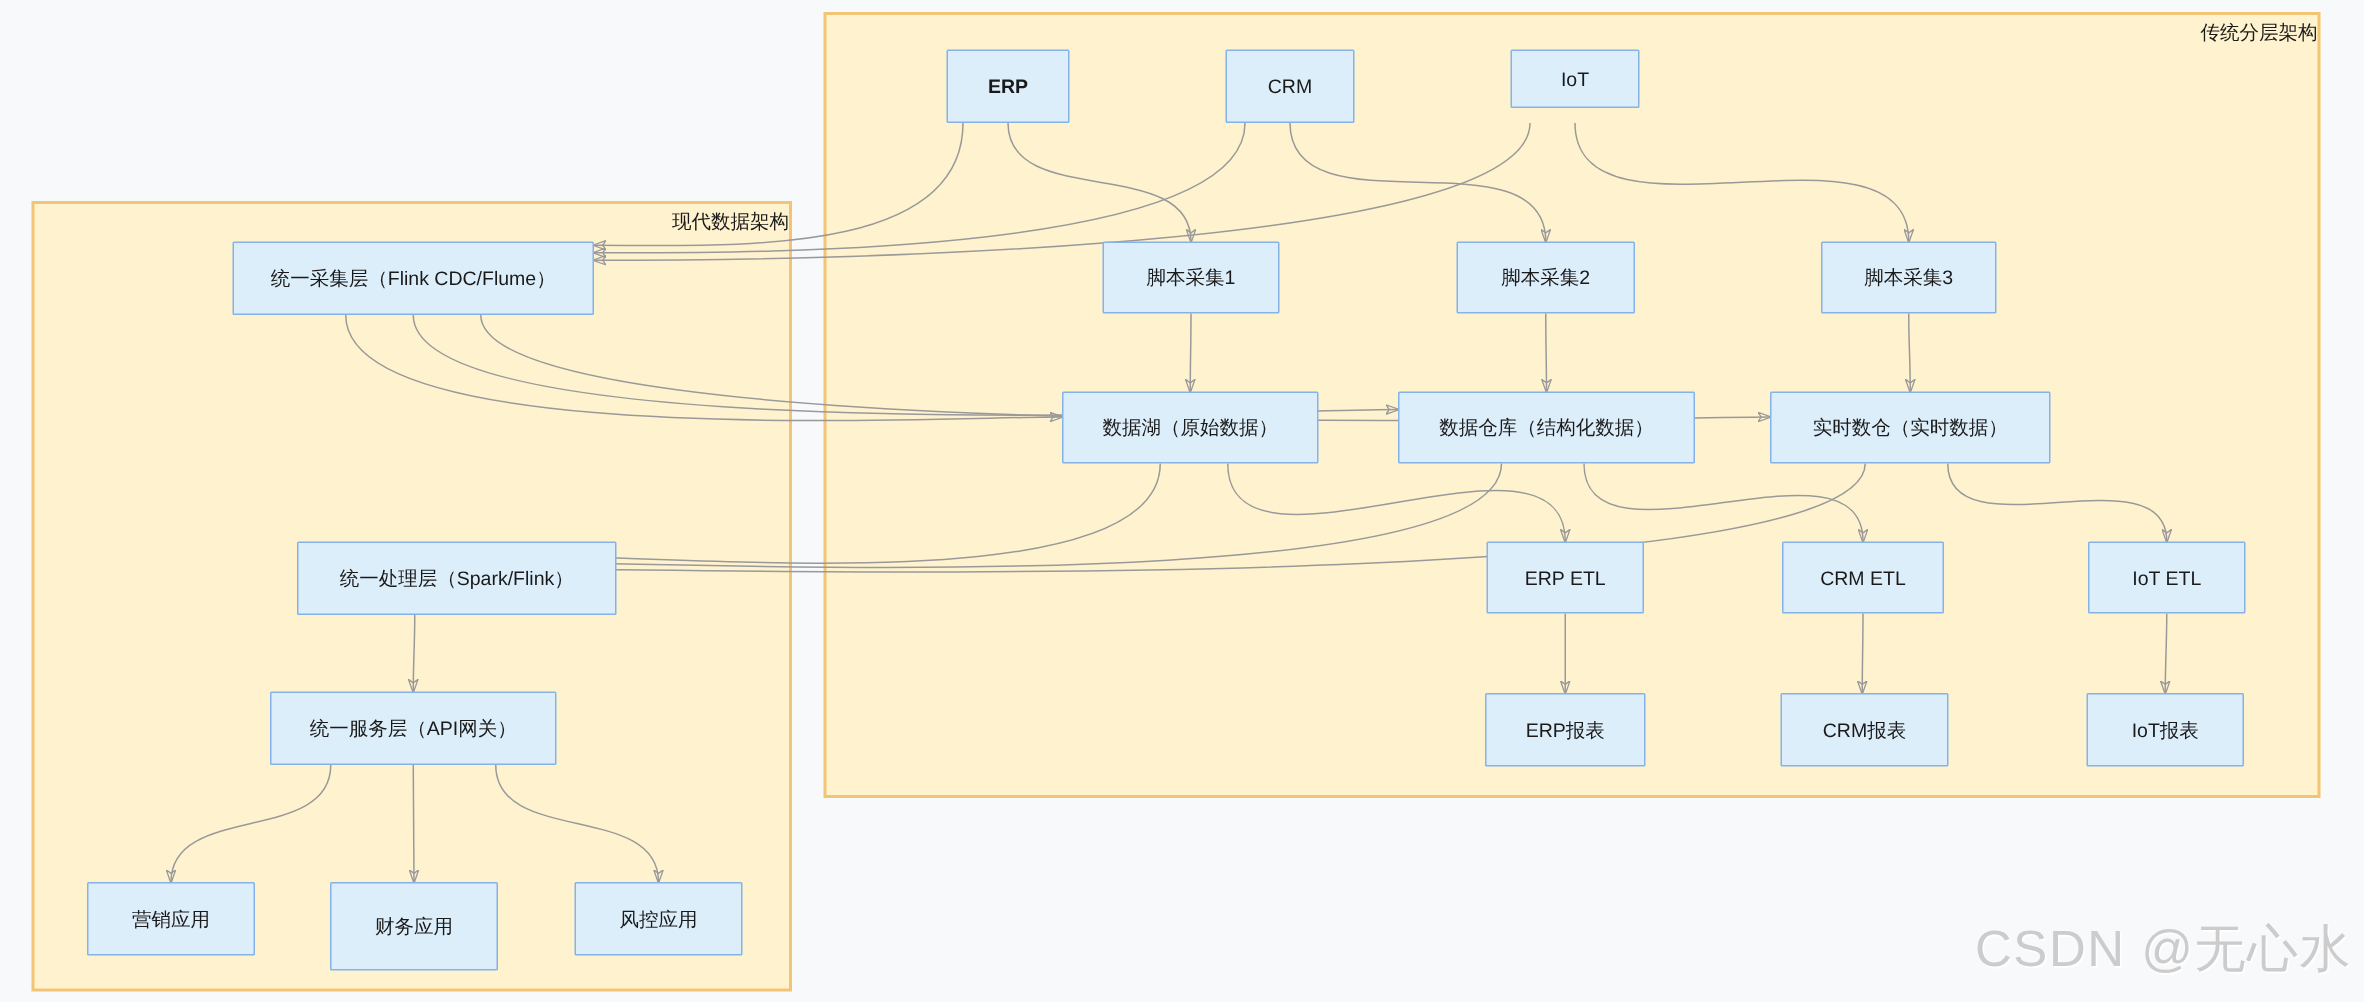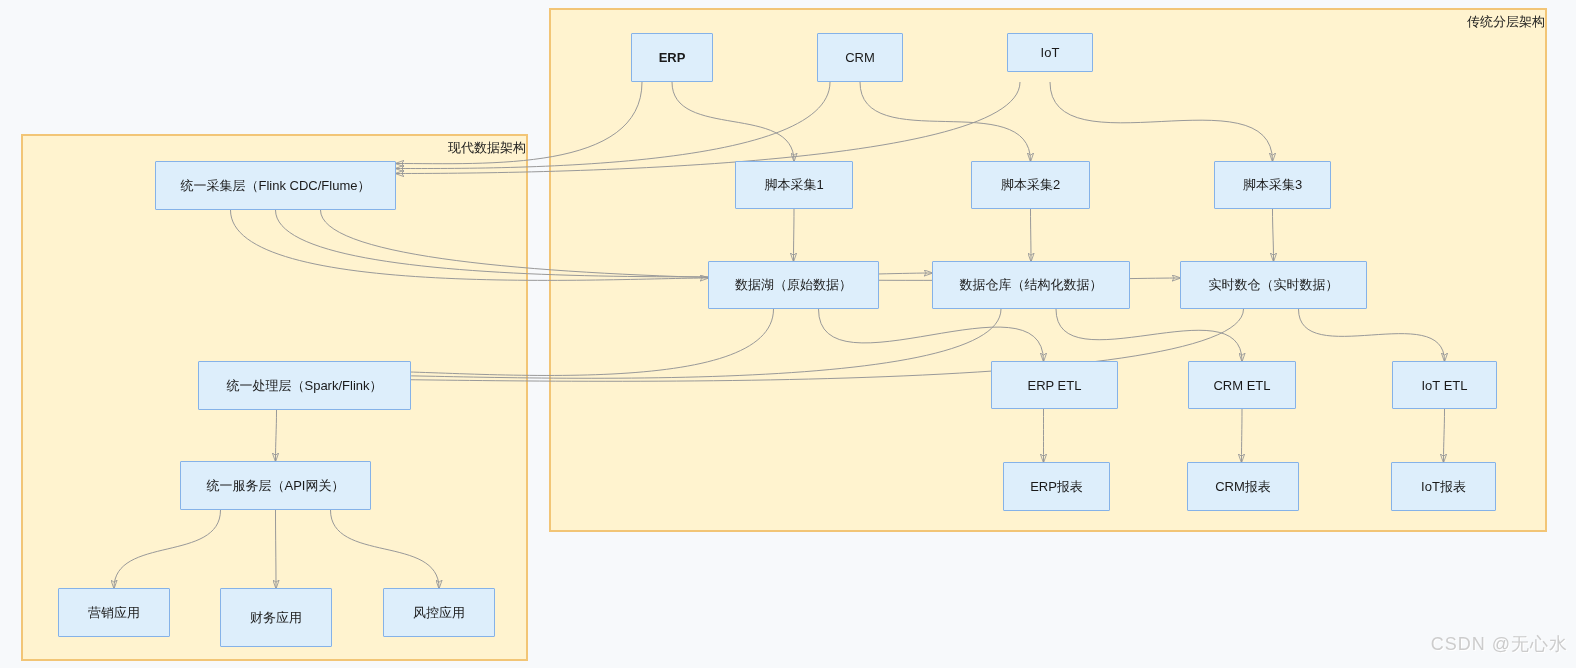--- a/index.html
+++ b/index.html
@@ -25,21 +25,21 @@
   #edges{position:absolute;left:0;top:0;z-index:1;}
   #edges path{fill:none;stroke:var(--edge);stroke-width:1;}
   .node{
     position:absolute;display:flex;align-items:center;justify-content:center;
     background:var(--node-fill);border:1.4px solid var(--node-border);
     border-radius:1px;z-index:2;font-size:13px;text-align:center;
     white-space:nowrap;color:var(--text);
   }
   #watermark{
     position:absolute;right:8px;bottom:12px;z-index:3;
-    font-size:18px;color:var(--watermark);letter-spacing:1px;
+    font-size:34px;color:var(--watermark);letter-spacing:1px;
     text-shadow:1px 1px 0 #ffffff;white-space:nowrap;
   }
 </style>
 </head>
 <body>
 
 <div id="canvas">
   <svg id="edges" width="1576" height="668">
     <defs>
       <marker id="arrow" viewBox="0 0 10 7" refX="9" refY="3.5" markerWidth="9" markerHeight="7" orient="auto">
@@ -103,30 +103,30 @@
       </div>
       <div class="node" style="left: 708px; top: 261px; width: 171px; height: 48px;">
         <span>数据湖（原始数据）</span>
       </div>
       <div class="node" style="left: 932px; top: 261px; width: 198px; height: 48px;">
         <span>数据仓库（结构化数据）</span>
       </div>
       <div class="node" style="left: 1180px; top: 261px; width: 187px; height: 48px;">
         <span>实时数仓（实时数据）</span>
       </div>
-      <div class="node" style="left: 991px; top: 361px; width: 127px; height: 48px;">
+      <div class="node" style="left: 991px; top: 361px; width: 105px; height: 48px;">
         <span>ERP ETL</span>
       </div>
       <div class="node" style="left: 1188px; top: 361px; width: 108px; height: 48px;">
         <span>CRM ETL</span>
       </div>
       <div class="node" style="left: 1392px; top: 361px; width: 105px; height: 48px; text-align: center;">
         <span>IoT ETL</span>
       </div>
-      <div class="node" style="left: 990px; top: 462px; width: 107px; height: 49px; margin-left: 13px;">
+      <div class="node" style="left: 990px; top: 462px; width: 107px; height: 49px;">
         <span>ERP报表</span>
       </div>
       <div class="node" style="left: 1187px; top: 462px; width: 112px; height: 49px;">
         <span>CRM报表</span>
       </div>
       <div class="node" style="left: 1391px; top: 462px; width: 105px; height: 49px;">
         <span>IoT报表</span>
       </div>
       <div class="node" style="left: 155px; top: 161px; width: 241px; height: 49px;">
         <span>统一采集层（Flink CDC/Flume）</span>

